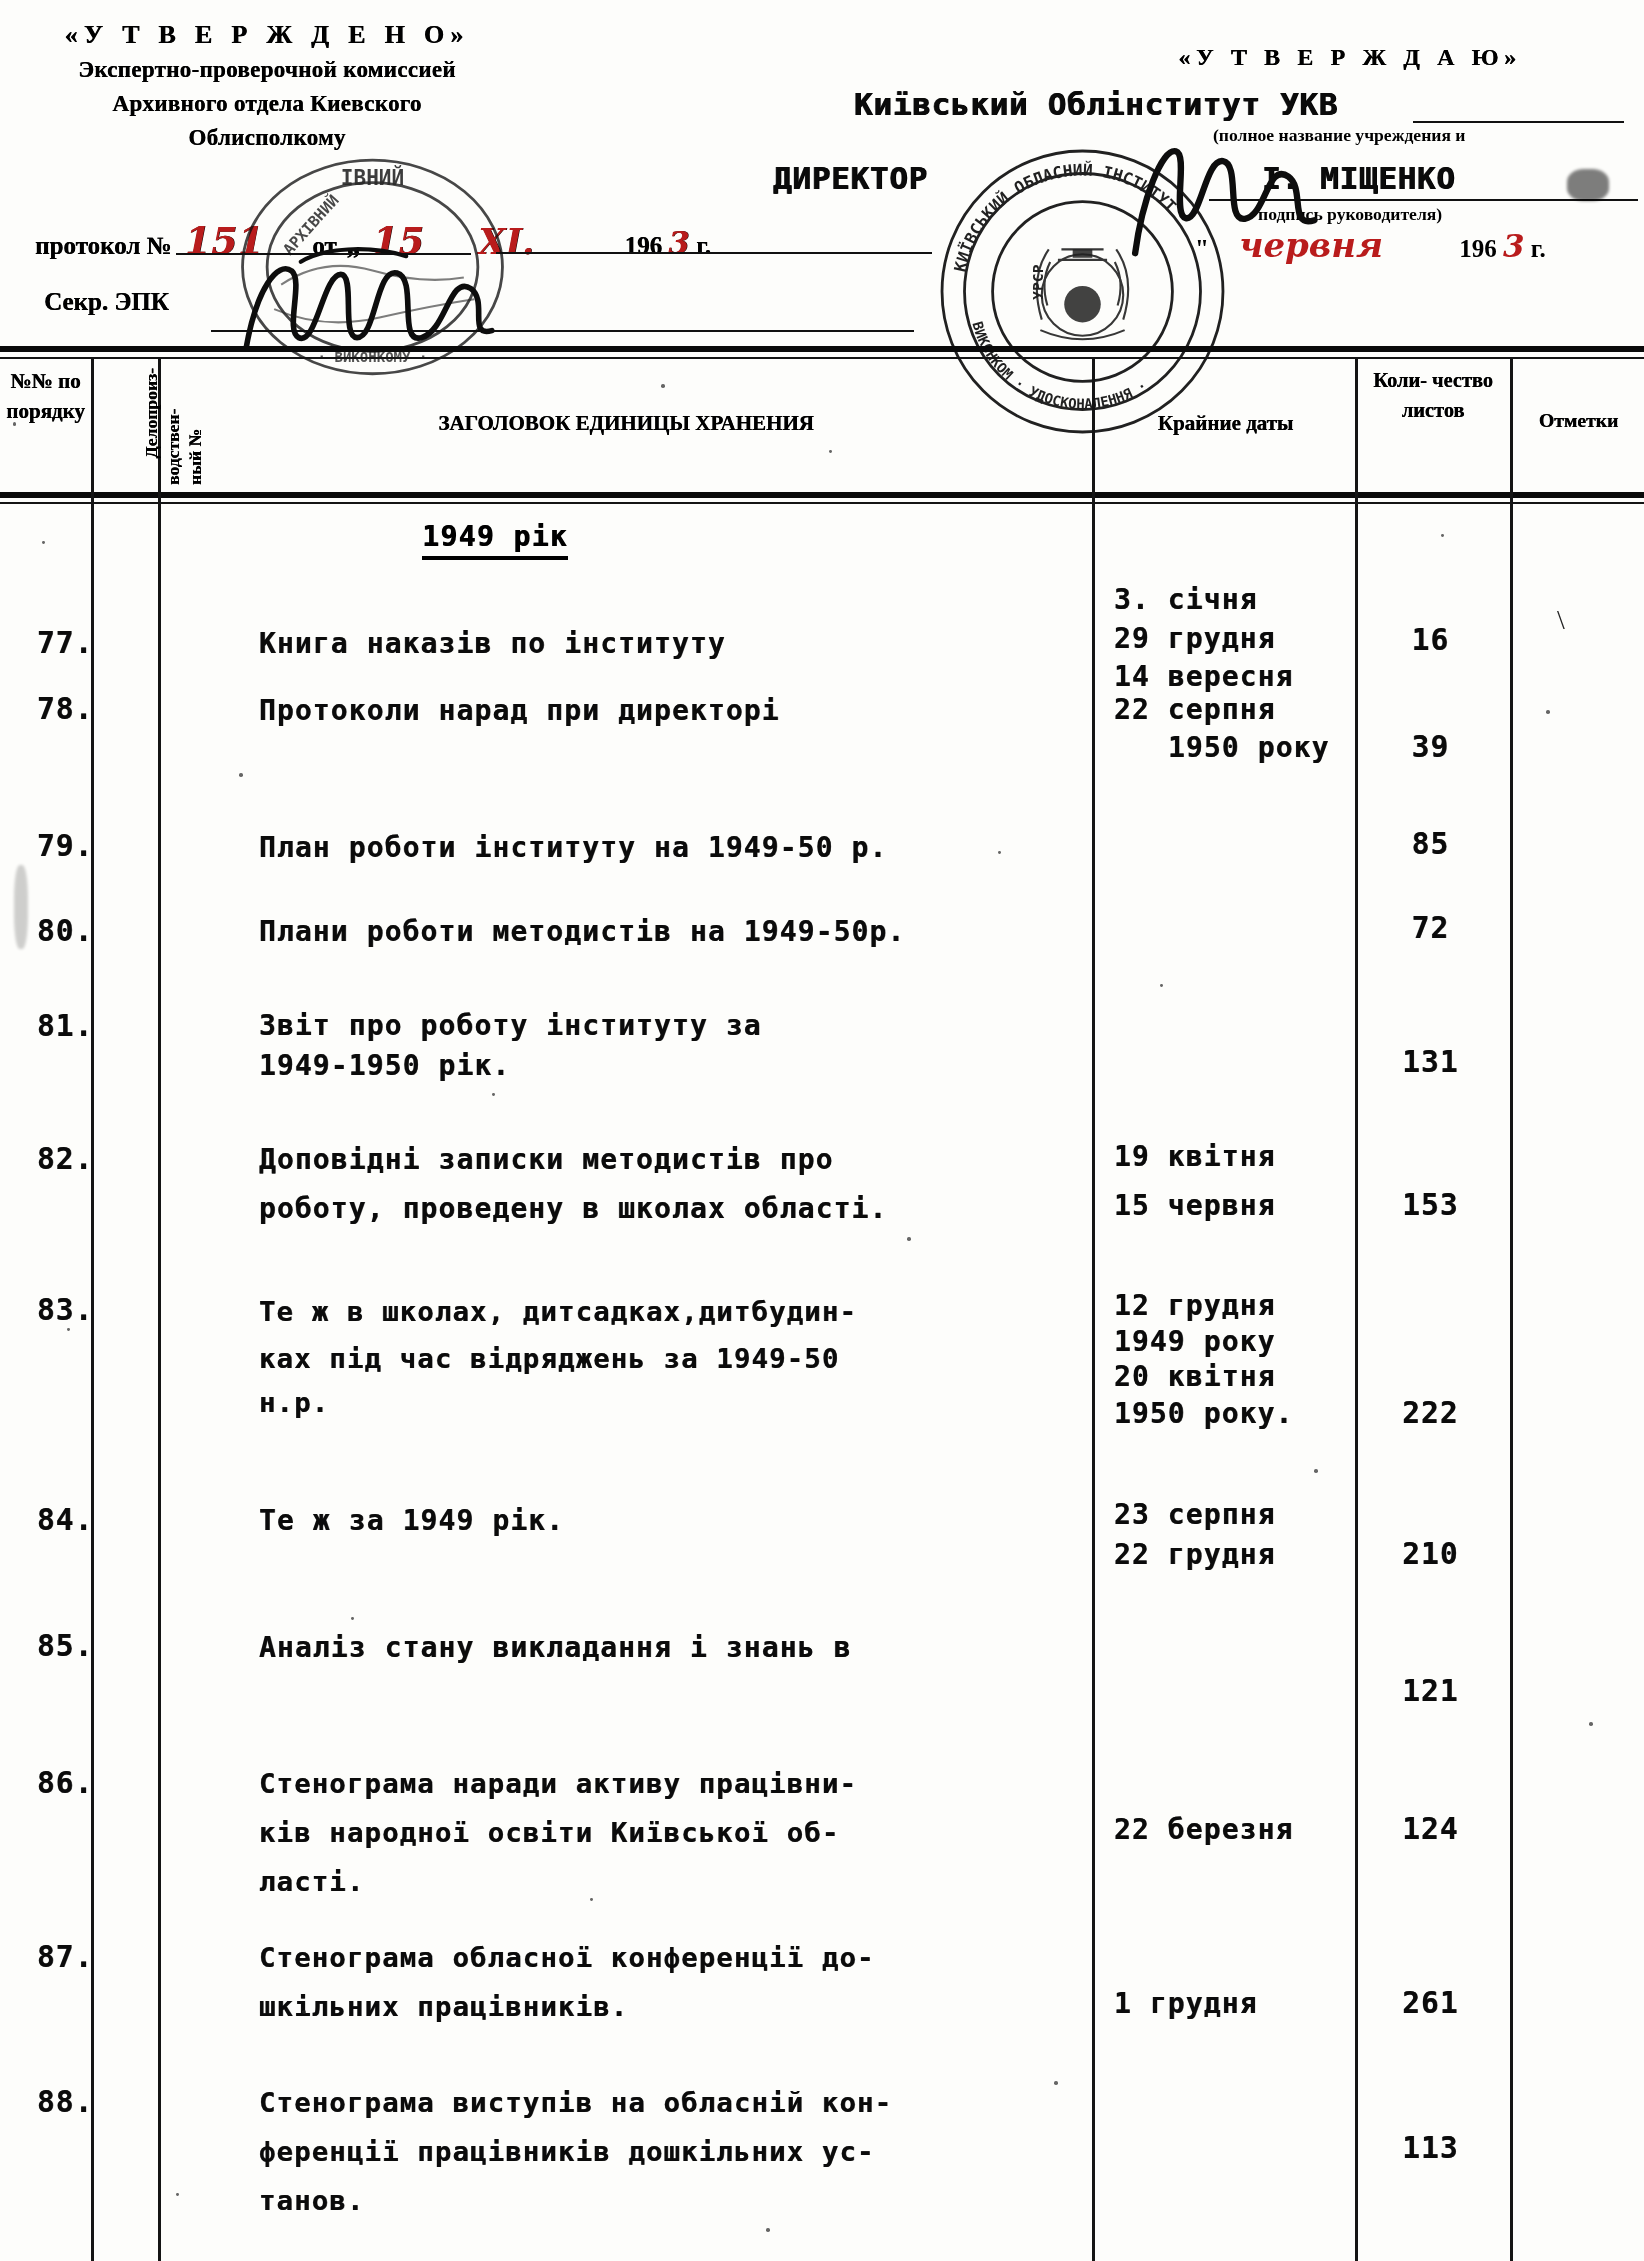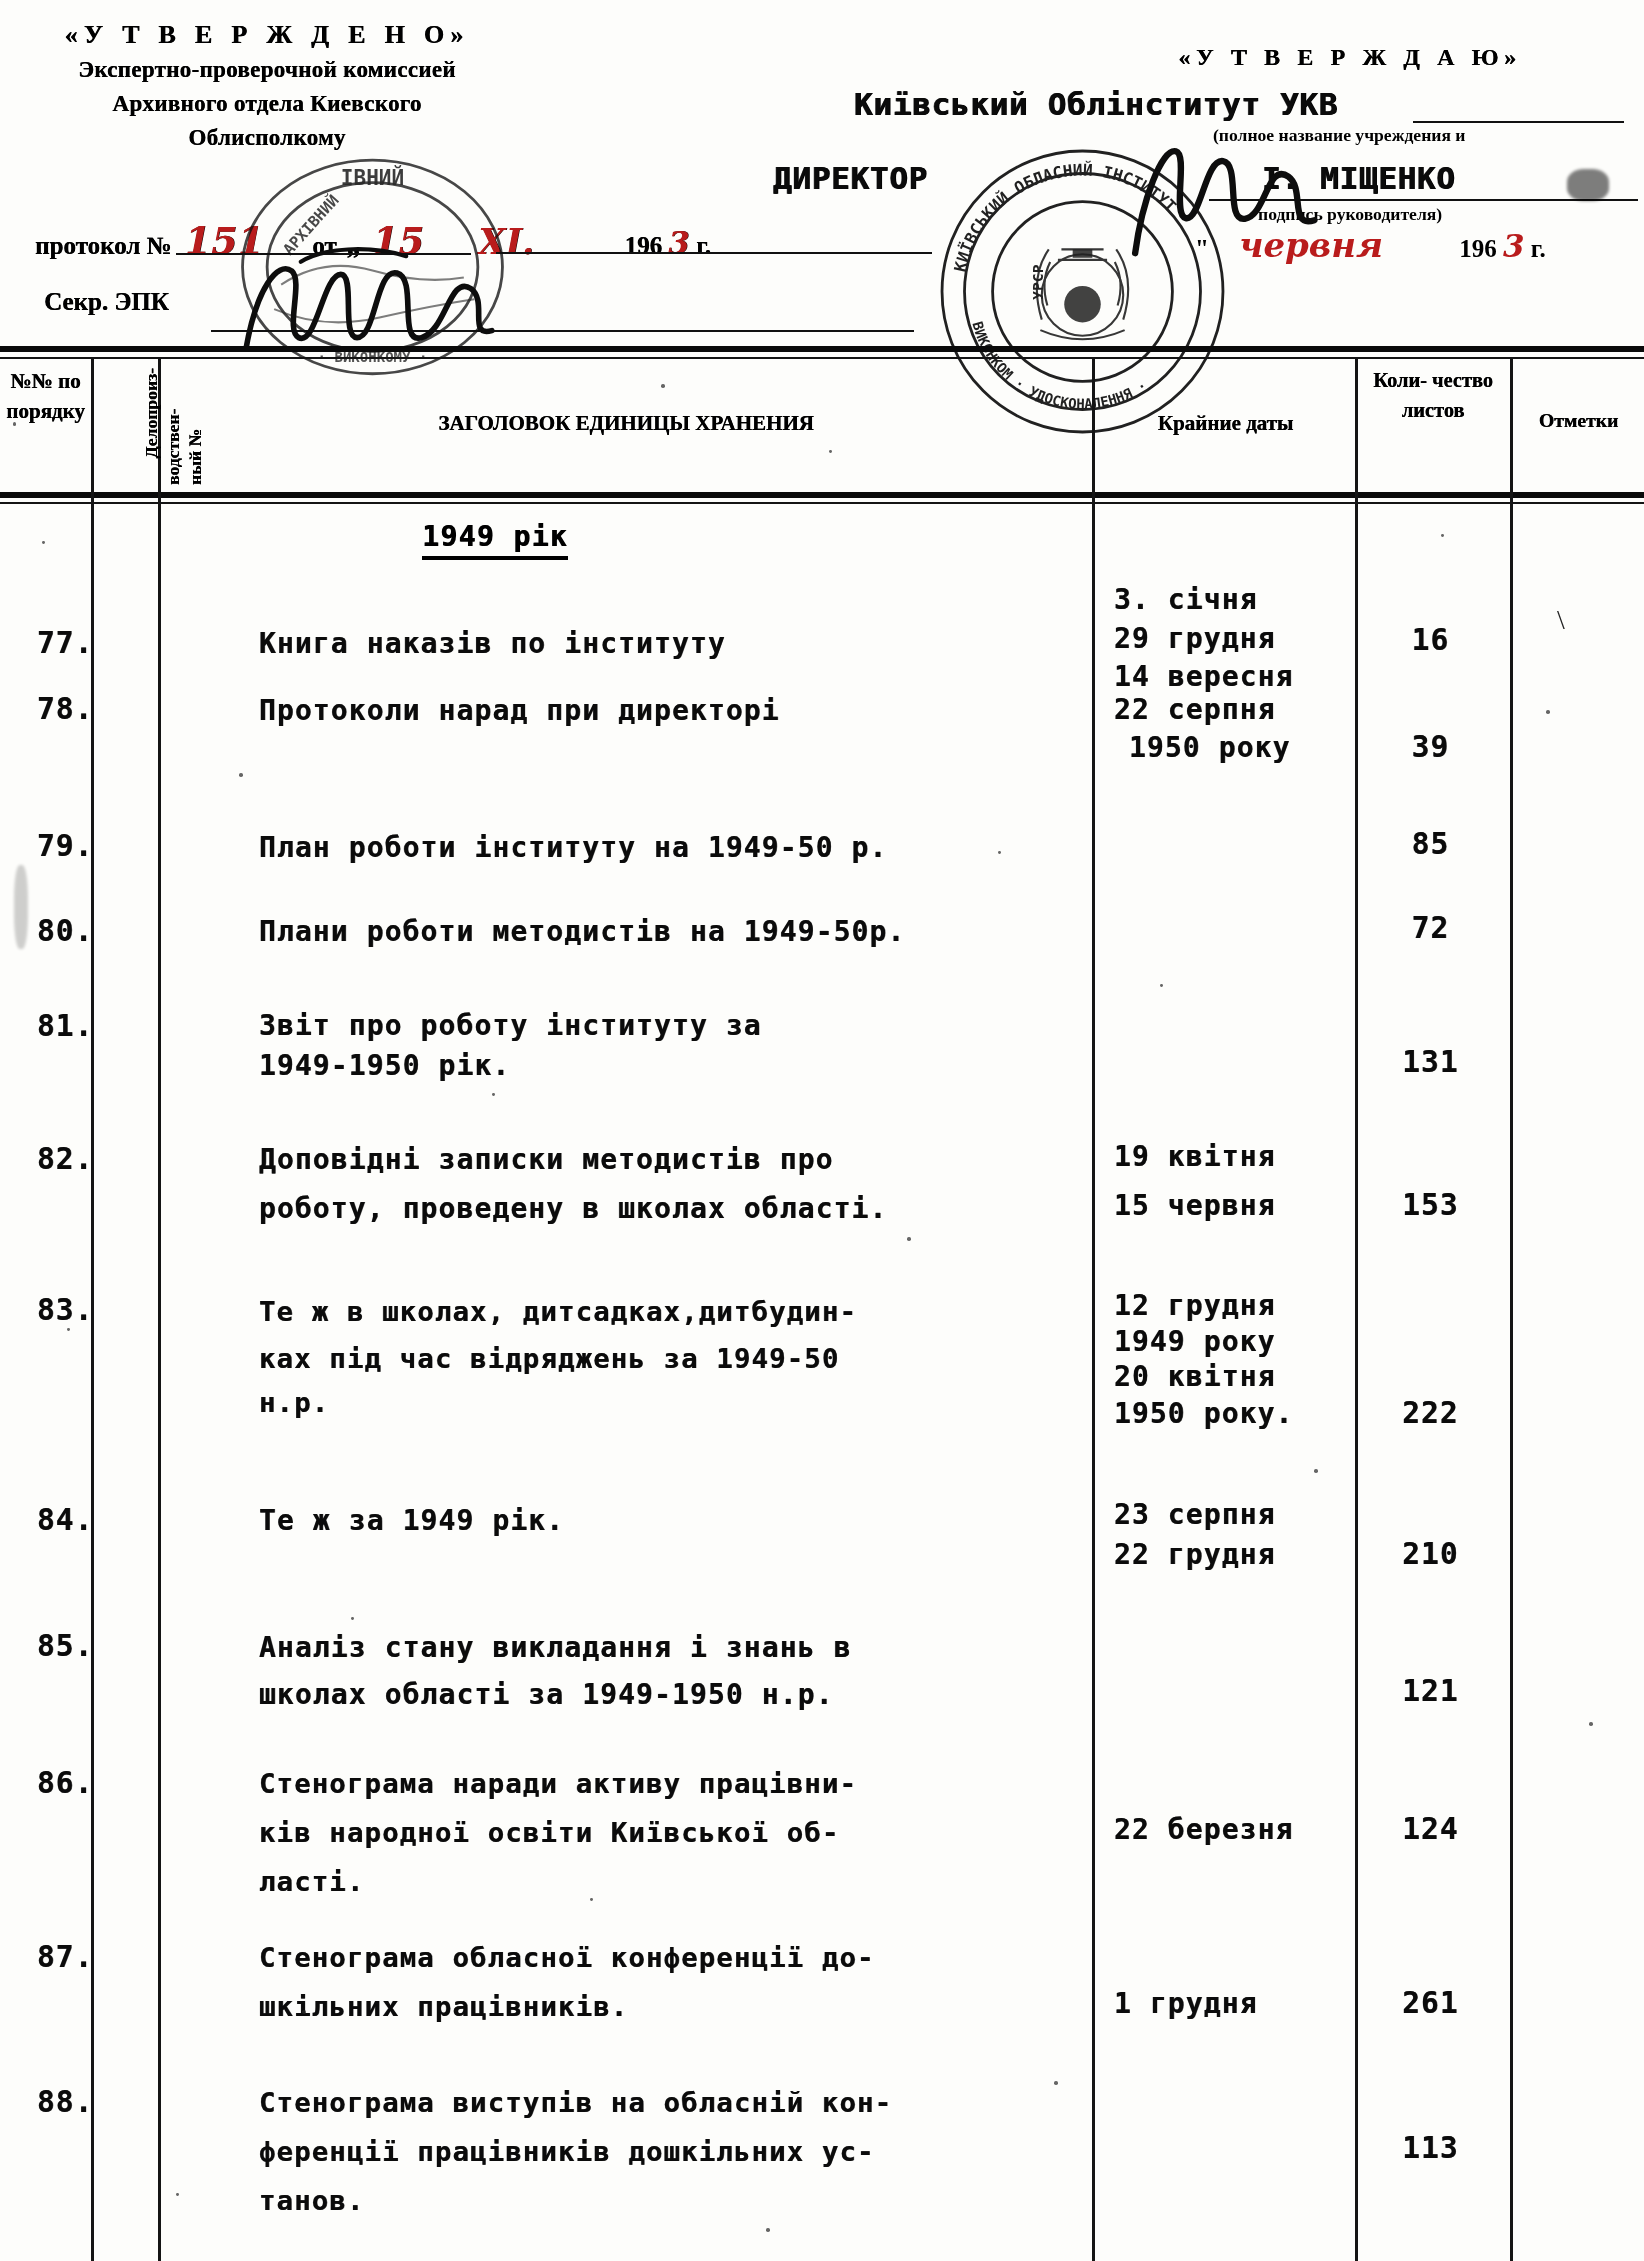--- a/index.html
+++ b/index.html
@@ -294,21 +294,21 @@
     <div class="tw rtitle" style="left:259px;top:623px;">Книга наказів по інституту</div>
     <div class="tw rdates" style="left:1114px;top:582px;">3. січня</div>
     <div class="tw rdates" style="left:1114px;top:621px;">29 грудня</div>
     <div class="tw rsheets" style="left:1371px;top:623px;">16</div>
     <div class="t" style="left:1557px;top:604px;font-size:28px;color:#222;">\</div>
 
     <div class="tw rnum" style="left:37px;top:692px;">78.</div>
     <div class="tw rtitle" style="left:259px;top:690px;">Протоколи нарад при директорі</div>
     <div class="tw rdates" style="left:1114px;top:659px;">14 вересня</div>
     <div class="tw rdates" style="left:1114px;top:692px;">22 серпня</div>
-    <div class="tw rdates" style="left:1129px;top:730px;">1950 року</div>
+    <div class="tw rdates" style="left:1168px;top:730px;">1950 року</div>
     <div class="tw rsheets" style="left:1371px;top:730px;">39</div>
 
     <div class="tw rnum" style="left:37px;top:829px;">79.</div>
     <div class="tw rtitle" style="left:259px;top:827px;">План роботи інституту на 1949-50 р.</div>
     <div class="tw rsheets" style="left:1371px;top:827px;">85</div>
 
     <div class="tw rnum" style="left:37px;top:914px;">80.</div>
     <div class="tw rtitle" style="left:259px;top:911px;">Плани роботи методистів на 1949-50р.</div>
     <div class="tw rsheets" style="left:1371px;top:911px;">72</div>
 
@@ -335,21 +335,20 @@
     <div class="tw rsheets" style="left:1371px;top:1396px;">222</div>
 
     <div class="tw rnum" style="left:37px;top:1503px;">84.</div>
     <div class="tw rtitle" style="left:259px;top:1500px;">Те ж за 1949 рік.</div>
     <div class="tw rdates" style="left:1114px;top:1497px;">23 серпня</div>
     <div class="tw rdates" style="left:1114px;top:1537px;">22 грудня</div>
     <div class="tw rsheets" style="left:1371px;top:1537px;">210</div>
 
     <div class="tw rnum" style="left:37px;top:1629px;">85.</div>
     <div class="tw rtitle" style="left:259px;top:1627px;">Аналіз стану викладання і знань в</div>
-    <div class="tw rtitle" style="left:259px;top:1674px;">школах області за 1949-1950 н.р.</div>
     <div class="tw rsheets" style="left:1371px;top:1674px;">121</div>
 
     <div class="tw rnum" style="left:37px;top:1766px;">86.</div>
     <div class="tw rtitle" style="left:259px;top:1763px;font-size:27.4px;">Стенограма наради активу працівни-</div>
     <div class="tw rtitle" style="left:259px;top:1812px;font-size:27.4px;">ків народної освіти Київської об-</div>
     <div class="tw rtitle" style="left:259px;top:1861px;font-size:27.4px;">ласті.</div>
     <div class="tw rdates" style="left:1114px;top:1812px;">22 березня</div>
     <div class="tw rsheets" style="left:1371px;top:1812px;">124</div>
 
     <div class="tw rnum" style="left:37px;top:1940px;">87.</div>

